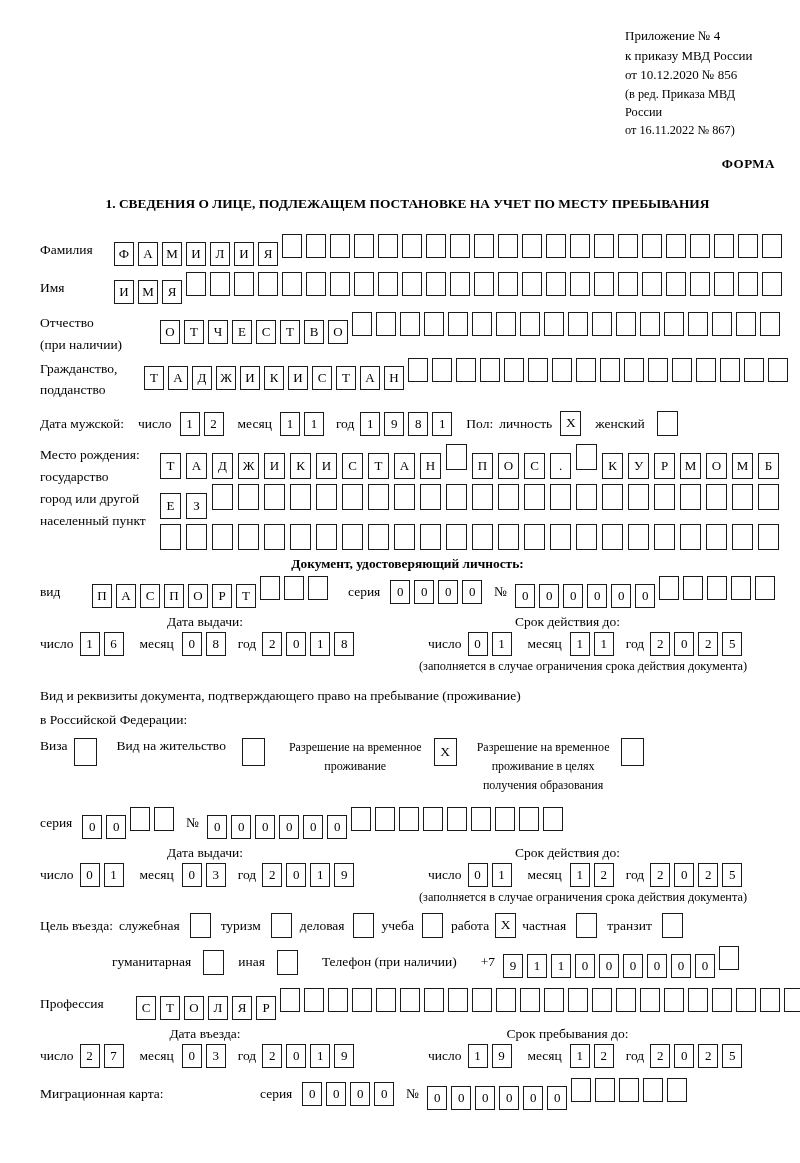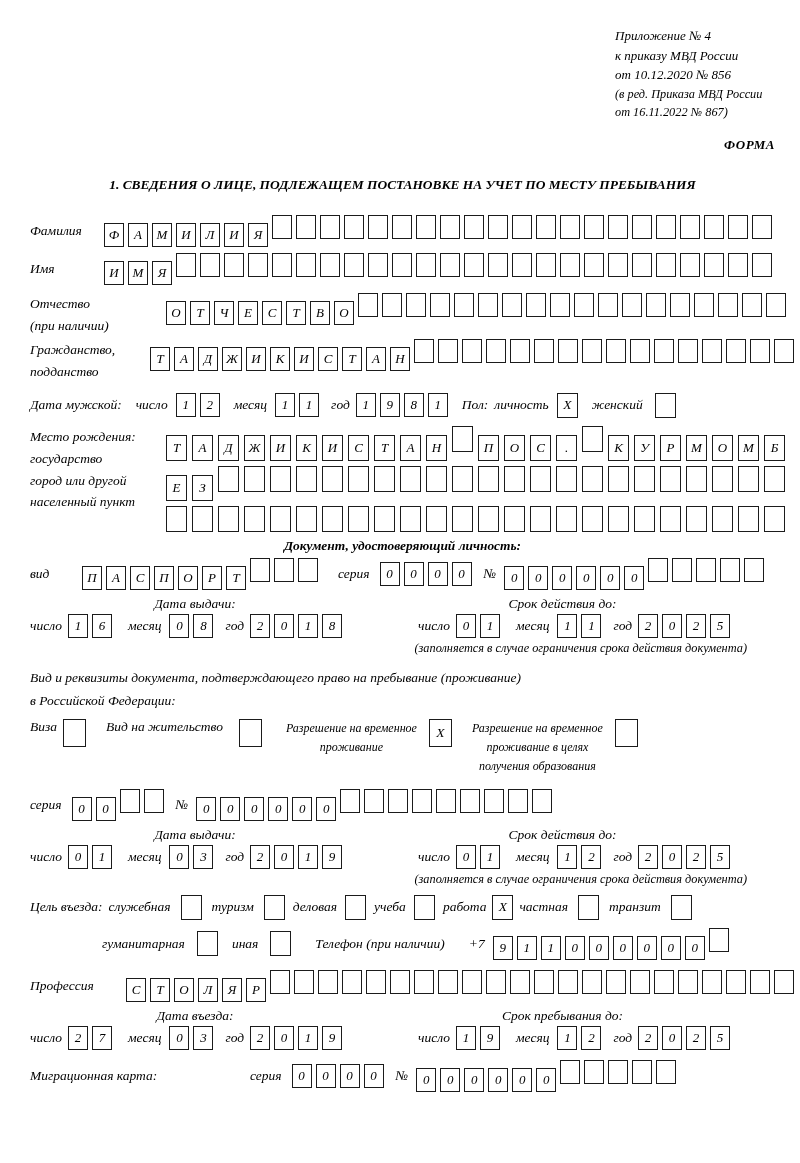--- a/index.html
+++ b/index.html
@@ -1,32 +1,32 @@
 <!DOCTYPE html>
 <html><head>
 <meta charset="utf-8">
 <style>
   * { box-sizing: border-box; }
   html, body { margin: 0; padding: 0; }
   body {
     width: 800px; height: 1163px; background: #ffffff; color: #000;
     font-family: "Liberation Serif", "DejaVu Serif", serif;
   }
-  .page { width: 800px; height: 1163px; padding: 26px 25px 0 30px; overflow: hidden; font-style: italic; }
+  .page { width: 800px; height: 1163px; padding: 26px 25px 0 40px; overflow: hidden; }
 
   .hdr { margin-left: 585px; font-size: 13px; line-height: 1.5; }
   .hdr .sm { font-size: 12.3px; }
   .forma { margin-top: 16px; text-align: right; font-weight: bold; font-size: 13px; letter-spacing: .5px; }
 
   .title { margin-top: 20px; text-align: center; font-weight: bold; font-size: 15px; line-height: 1.6; }
   .blank { display: inline-block; width: 54px; border-bottom: 2px solid #3a3a3a; margin-left: 10px; height: 10px; }
   .sec1 { margin-top: 24px; text-align: center; font-weight: bold; font-size: 13.4px; }
 
   .frow { display: flex; align-items: center; }
-  .ftop { display: flex; align-items: flex-start; gap: 16px; }
+  .ftop { display: flex; align-items: flex-start; }
   .lbl { font-size: 13.5px; white-space: nowrap; }
   .lblcol { font-size: 13.5px; line-height: 1.62; flex: none; }
 
   .cells { white-space: nowrap; font-size: 0; }
   .cell {
     display: inline-block; width: 20px; height: 24px; border: 1.6px solid #1b1b1b;
     margin-right: 4px; text-align: center; font-size: 13px; line-height: 21px;
     font-family: "Liberation Serif", "DejaVu Serif", serif;
   }
   .lg .cell { width: 21px; height: 26px; margin-right: 5px; line-height: 23px; }

